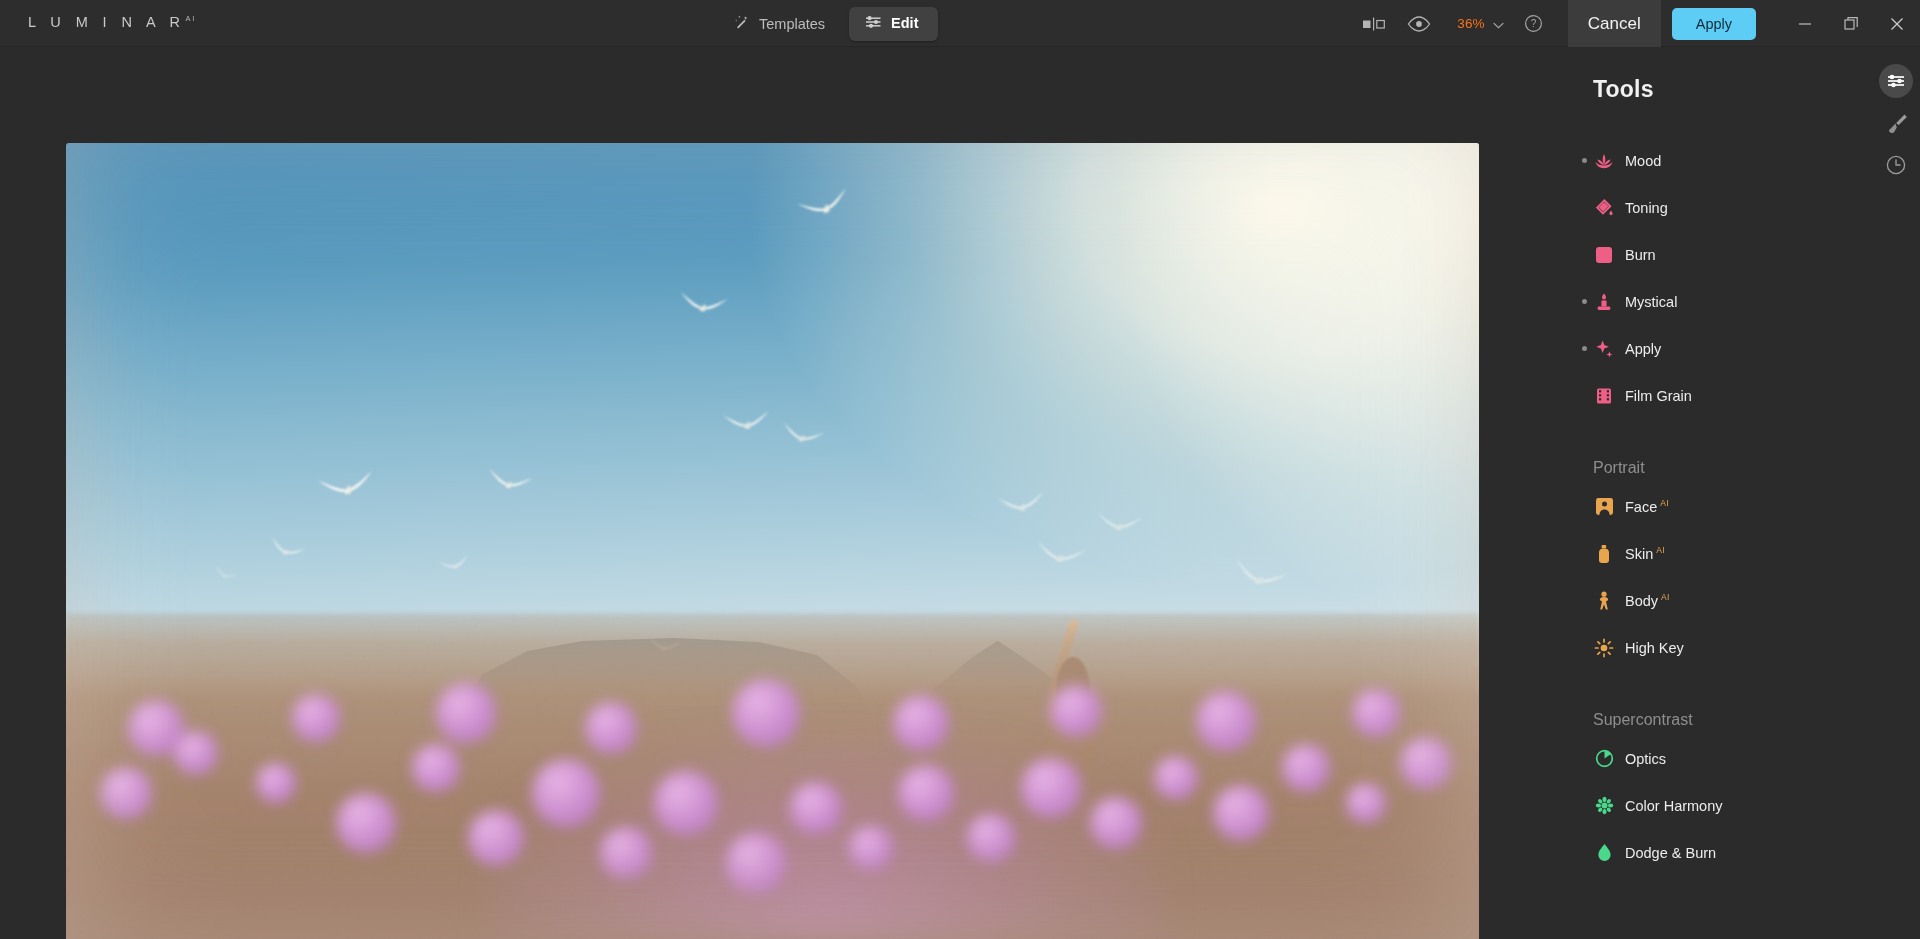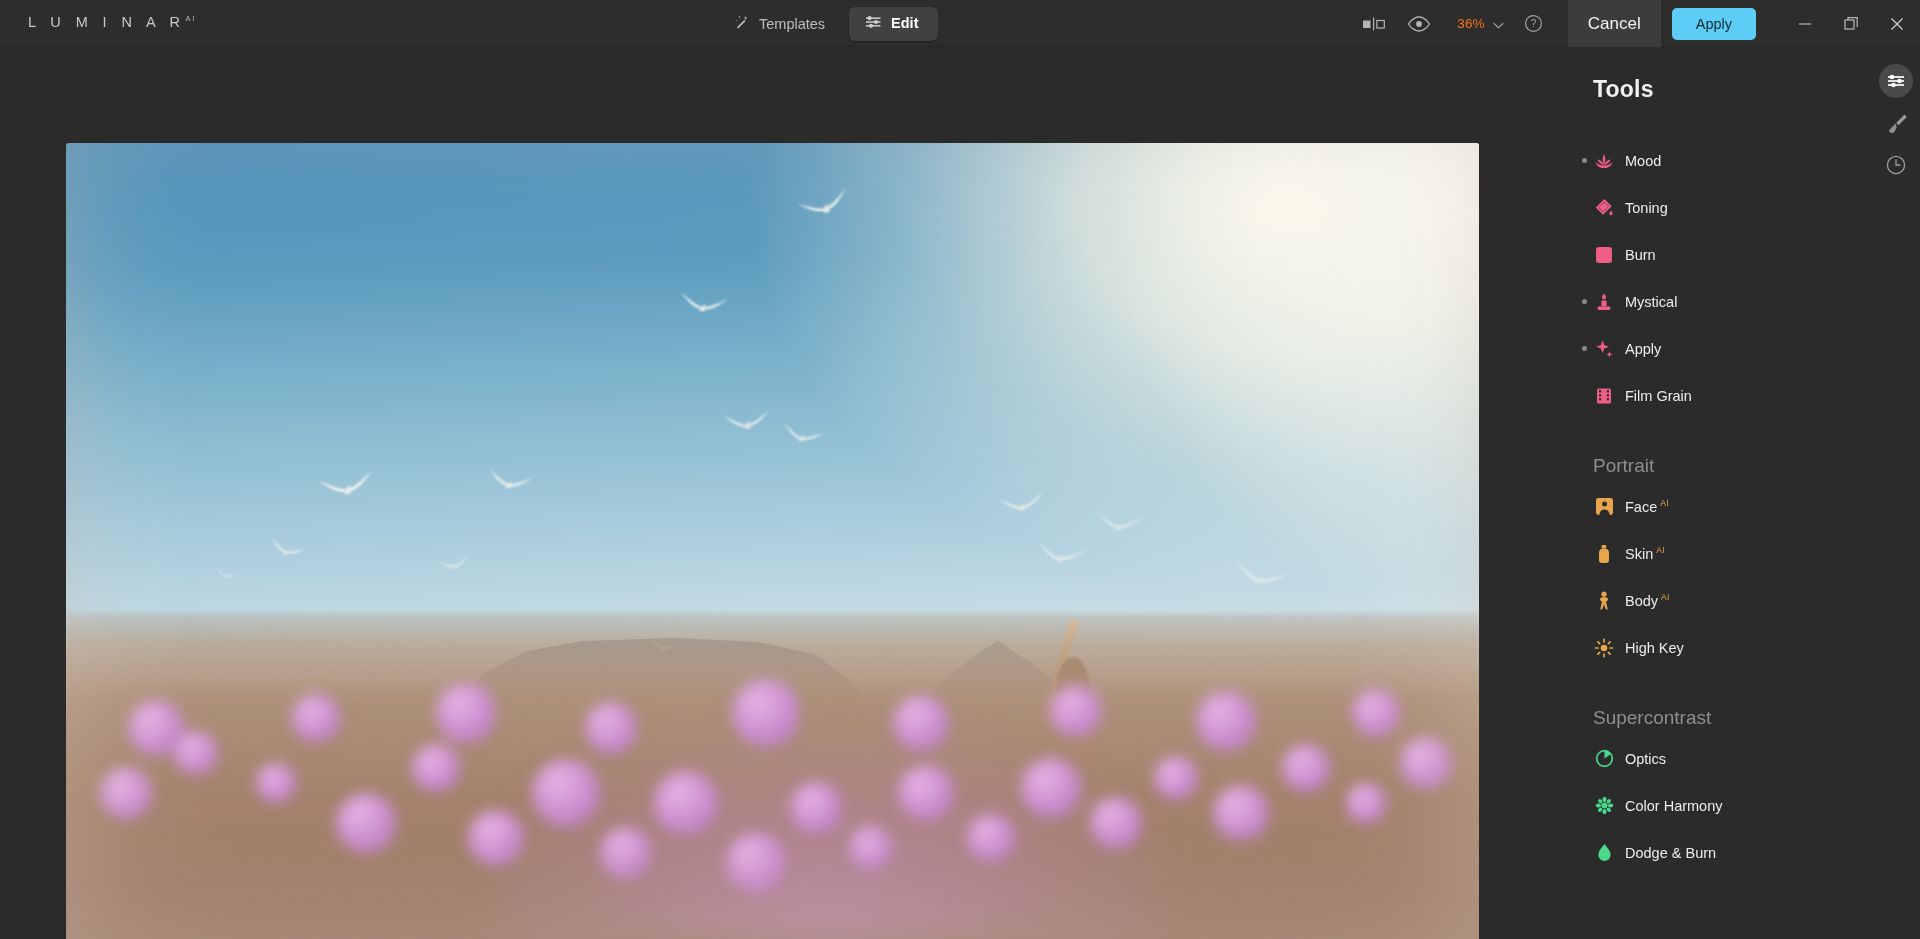--- a/index.html
+++ b/index.html
@@ -207,21 +207,21 @@
     background: #8a8a8a; margin-right: 6px; flex: 0 0 5px;
   }
   .tool-dot.hidden { background: transparent; }
   .tool-ico {
     width: 22px; height: 22px; margin-right: 10px;
     display: flex; align-items: center; justify-content: center; flex: 0 0 22px;
   }
   .tool-label { font-size: 14.5px; color: #ececec; white-space: nowrap; }
   .ai-sup { font-size: 8.5px; vertical-align: 6px; margin-left: 3px; color: #e4954e; letter-spacing: .3px; }
   .section-head {
-    padding-left: 35px; font-size: 19px; color: #8e8e8e;
+    padding-left: 35px; font-size: 16px; color: #8e8e8e;
     height: 44px; display: flex; align-items: flex-end; padding-bottom: 6px;
   }
   .section-gap { height: 20px; }
 
   
   .rail {
     position: absolute; right: 0; top: 47px; width: 48px; height: 892px;
     display: flex; flex-direction: column; align-items: center; padding-top: 17px; gap: 8px;
   }
   .rail-btn {

